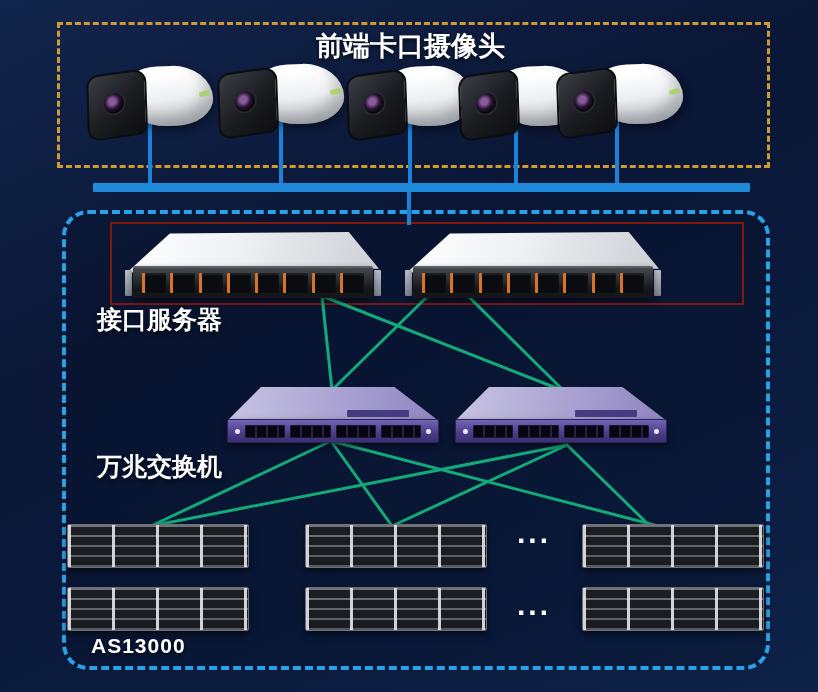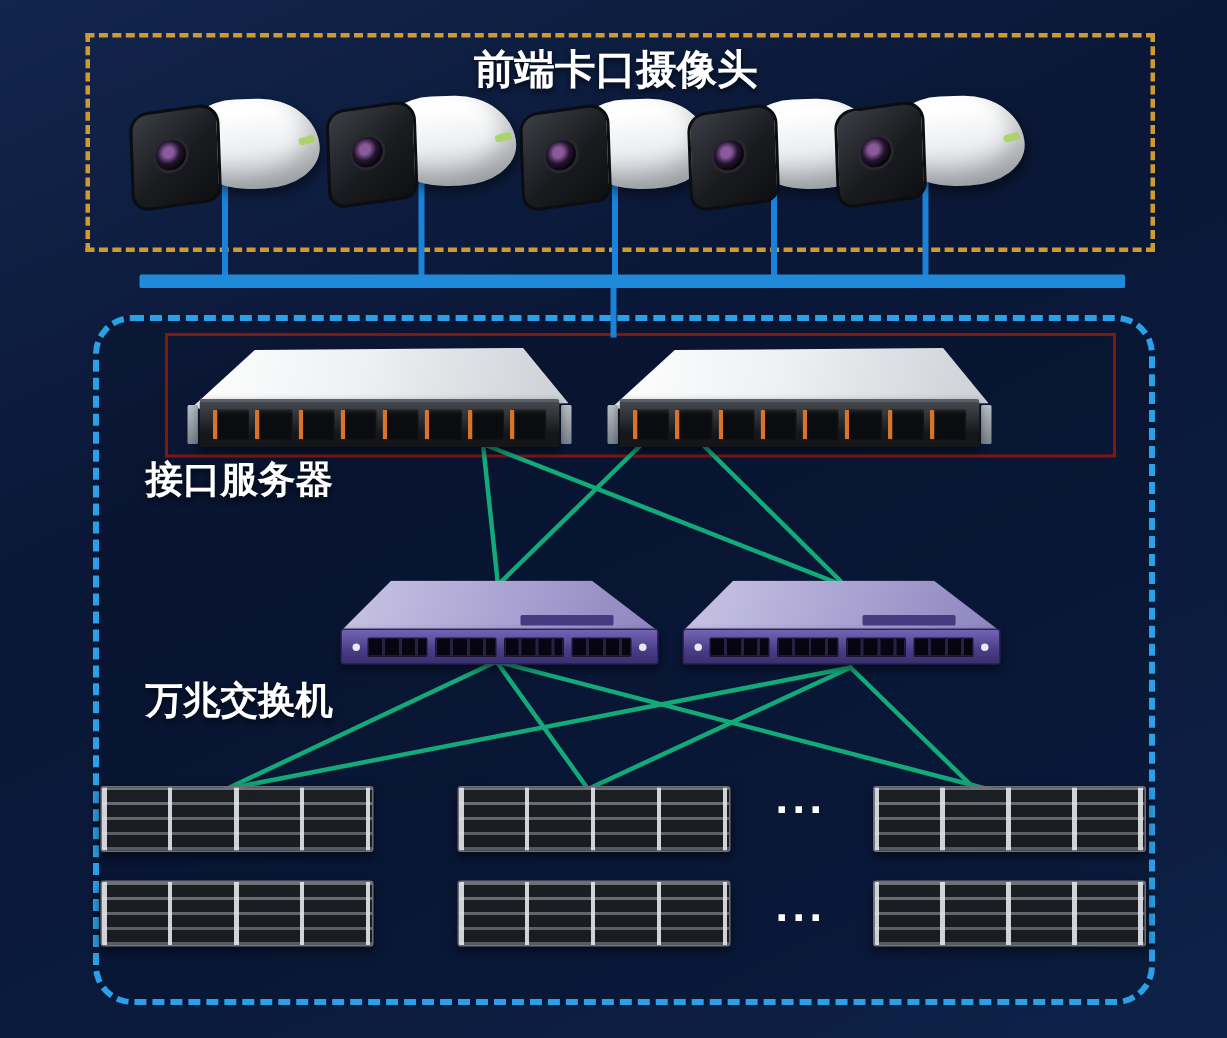--- a/index.html
+++ b/index.html
@@ -118,20 +118,21 @@
       <line x1="331" y1="441" x2="666" y2="528"></line>
       <line x1="567" y1="445" x2="151" y2="526"></line>
       <line x1="567" y1="445" x2="392" y2="526"></line>
       <line x1="567" y1="445" x2="652" y2="528"></line>
     </g>
   </svg>
 
   <div class="abs lbl camera-title">前端卡口摄像头</div>
   <div class="abs lbl lbl-server">接口服务器</div>
   <div class="abs lbl lbl-switch">万兆交换机</div>
+  <div class="abs lbl lbl-storage">AS13000</div>
   <div class="abs dots dots-r1">...</div>
   <div class="abs dots dots-r2">...</div>
 
   <div class="abs camera cam1">
     <div class="cam-body"></div>
     <div class="cam-face">
         <div class="cam-lens"></div>
       </div>
     <div class="cam-led"></div>
   </div>

